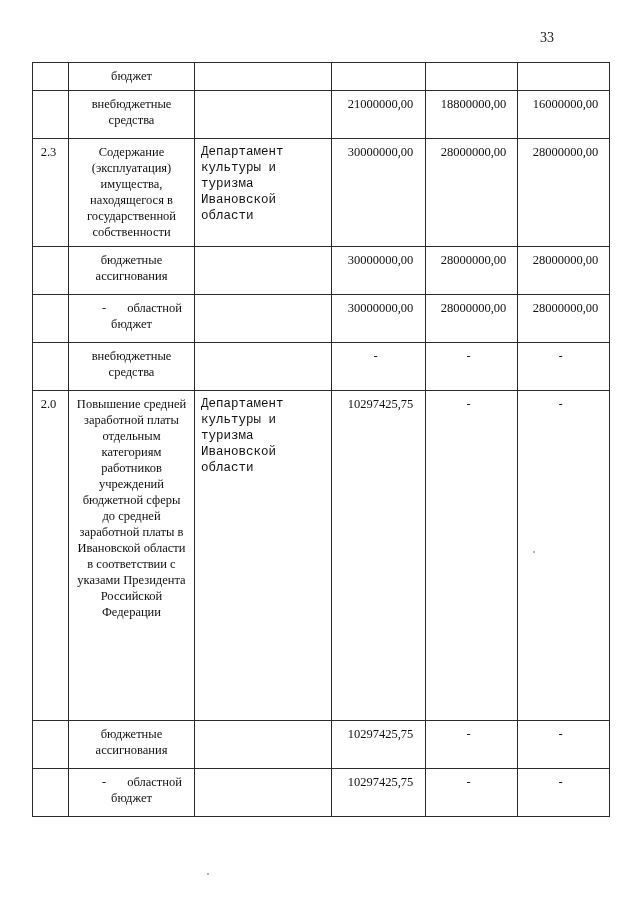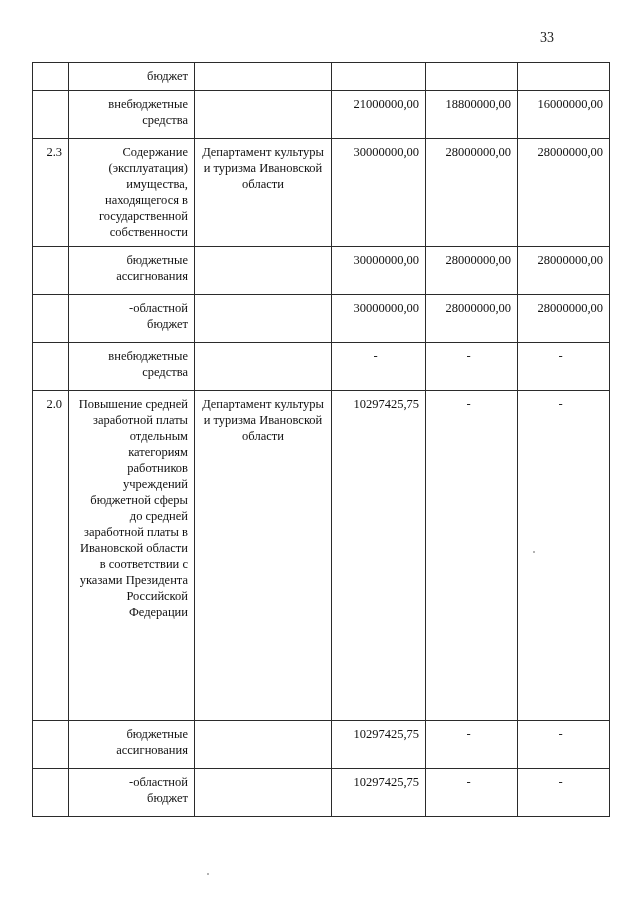--- a/index.html
+++ b/index.html
@@ -46,24 +46,24 @@
     font-family: "Liberation Serif", serif;
     color: #111111;
   }
   col.c-num   { width: 36px; }
   col.c-name  { width: 126px; }
   col.c-dept  { width: 137px; }
   col.c-v1    { width: 94px; }
   col.c-v2    { width: 92px; }
   col.c-v3    { width: 92px; }
 
-  td.num { text-align: right; padding-left: 2px; margin-top: 8px; }
-  td.name { text-align: right; }
-  td.dept { text-align: center; }
-  td.val { text-align: right; padding-left: 10px; }
+  td.num { text-align: center; padding-left: 2px; margin-top: 8px; }
+  td.name { text-align: center; }
+  td.dept { text-align: left; font-family: Liberation Mono, monospace; }
+  td.val { text-align: center; padding-left: 10px; }
   td.val.dash { text-align: center; padding-left: 0; }
   .sub-budget::before {
     content: "-";
     display: inline-block;
     width: 46px;
   }
   .speck {
     position: absolute;
     width: 2px;
     height: 2px;

